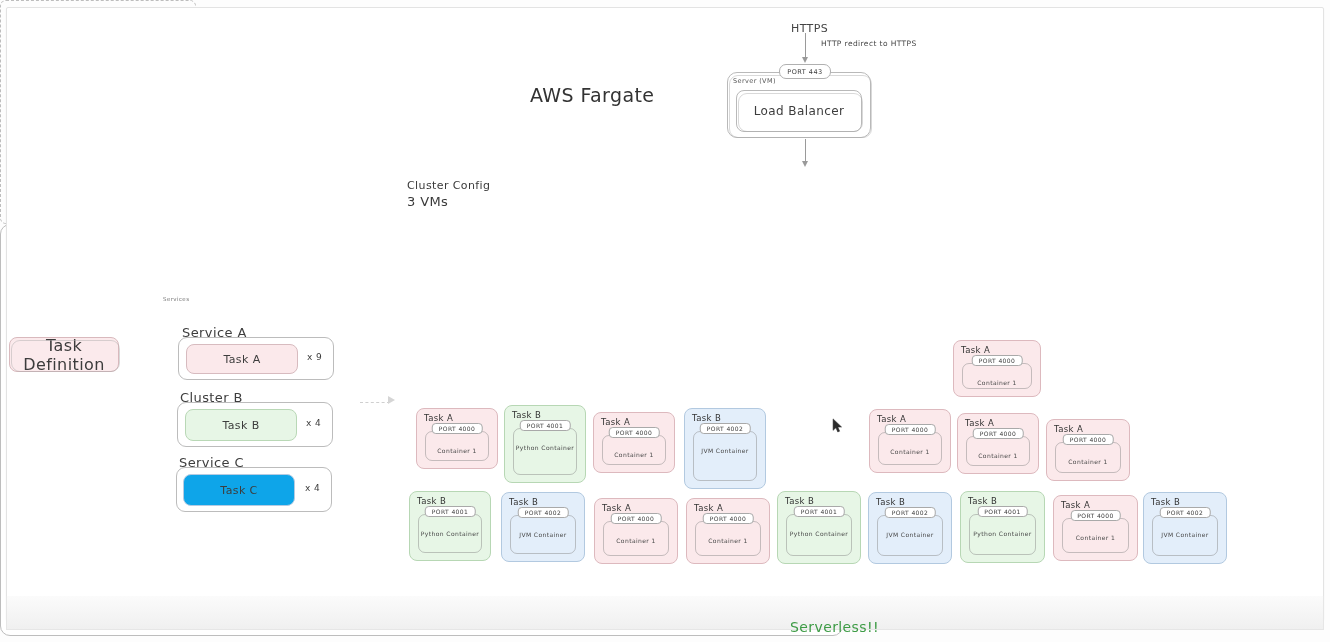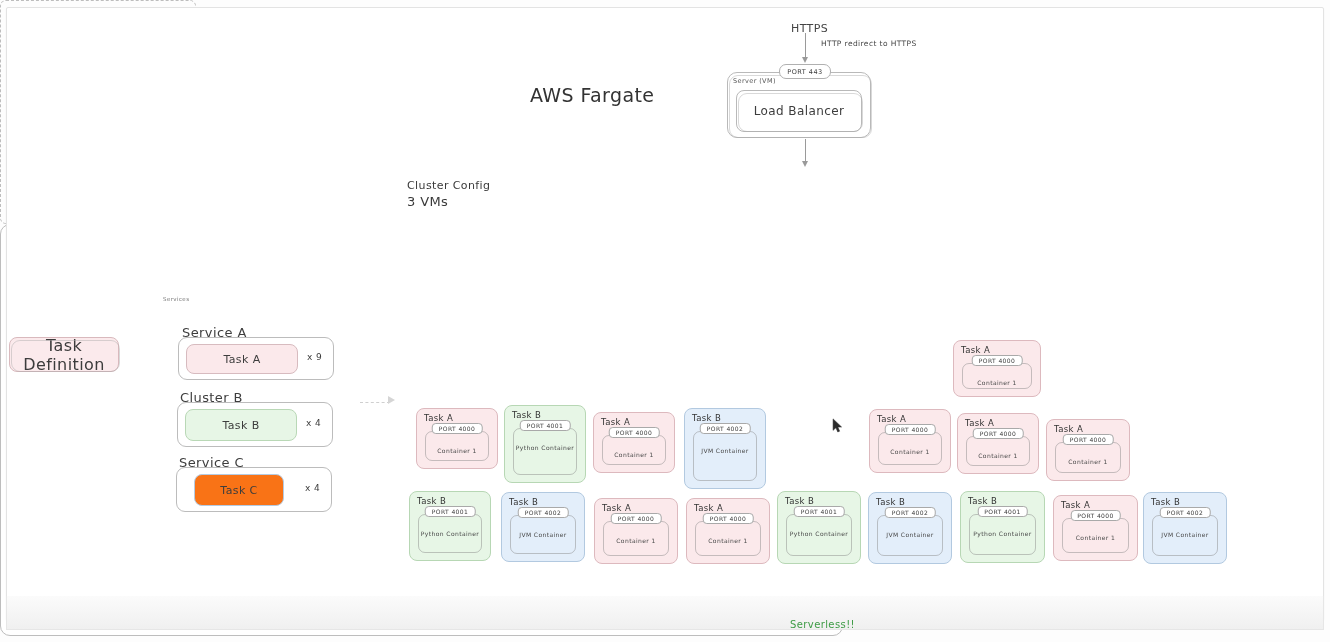--- a/index.html
+++ b/index.html
@@ -227,21 +227,21 @@
 
   
   #cursor {
     position: absolute;
     left: 832px; top: 418px;
     width: 11px; height: 15px;
   }
 
   #serverless {
     left: 790px; top: 619px;
-    font-size: 10px;
+    font-size: 14px;
     color: #3d9b45;
   }
 </style>
 </head>
 <body>
 
 <div id="canvas">
 
   <div id="page-frame"></div>
   <div id="bottom-band"></div>
@@ -285,21 +285,21 @@
   <div class="lbl hand svc-label" style="left:180px; top:390px;">Cluster B</div>
   <div class="sk svc-outer" style="left:177px; top:402px; width:156px; height:45px;">
     <div class="svc-task" style="left:7px; top:6px; width:112px; height:32px; background:#e7f6e6; border-color:#b9d8b6;">
       <div class="boxtext t hand">Task B</div>
     </div>
     <div class="svc-mult hand" style="left:128px; top:15px;">x 4</div>
   </div>
 
   <div class="lbl hand svc-label" style="left:179px; top:455px;">Service C</div>
   <div class="sk svc-outer" style="left:176px; top:467px; width:156px; height:45px;">
-    <div class="svc-task" style="left:17px; top:6px; width:90px; height:32px; background:#f97316; border-color:#b4cbe2;">
+    <div class="svc-task" style="left:6px; top:6px; width:112px; height:32px; background:#0ea5e9; border-color:#b4cbe2;">
       <div class="boxtext t hand">Task C</div>
     </div>
     <div class="svc-mult hand" style="left:128px; top:15px;">x 4</div>
   </div>
 
   <div id="dash-arrow"></div>
   <div id="dash-arrow-head"></div>
 
   <div id="cluster-box"></div>
   <div class="lbl hand" id="cluster-title">Cluster Config</div>

